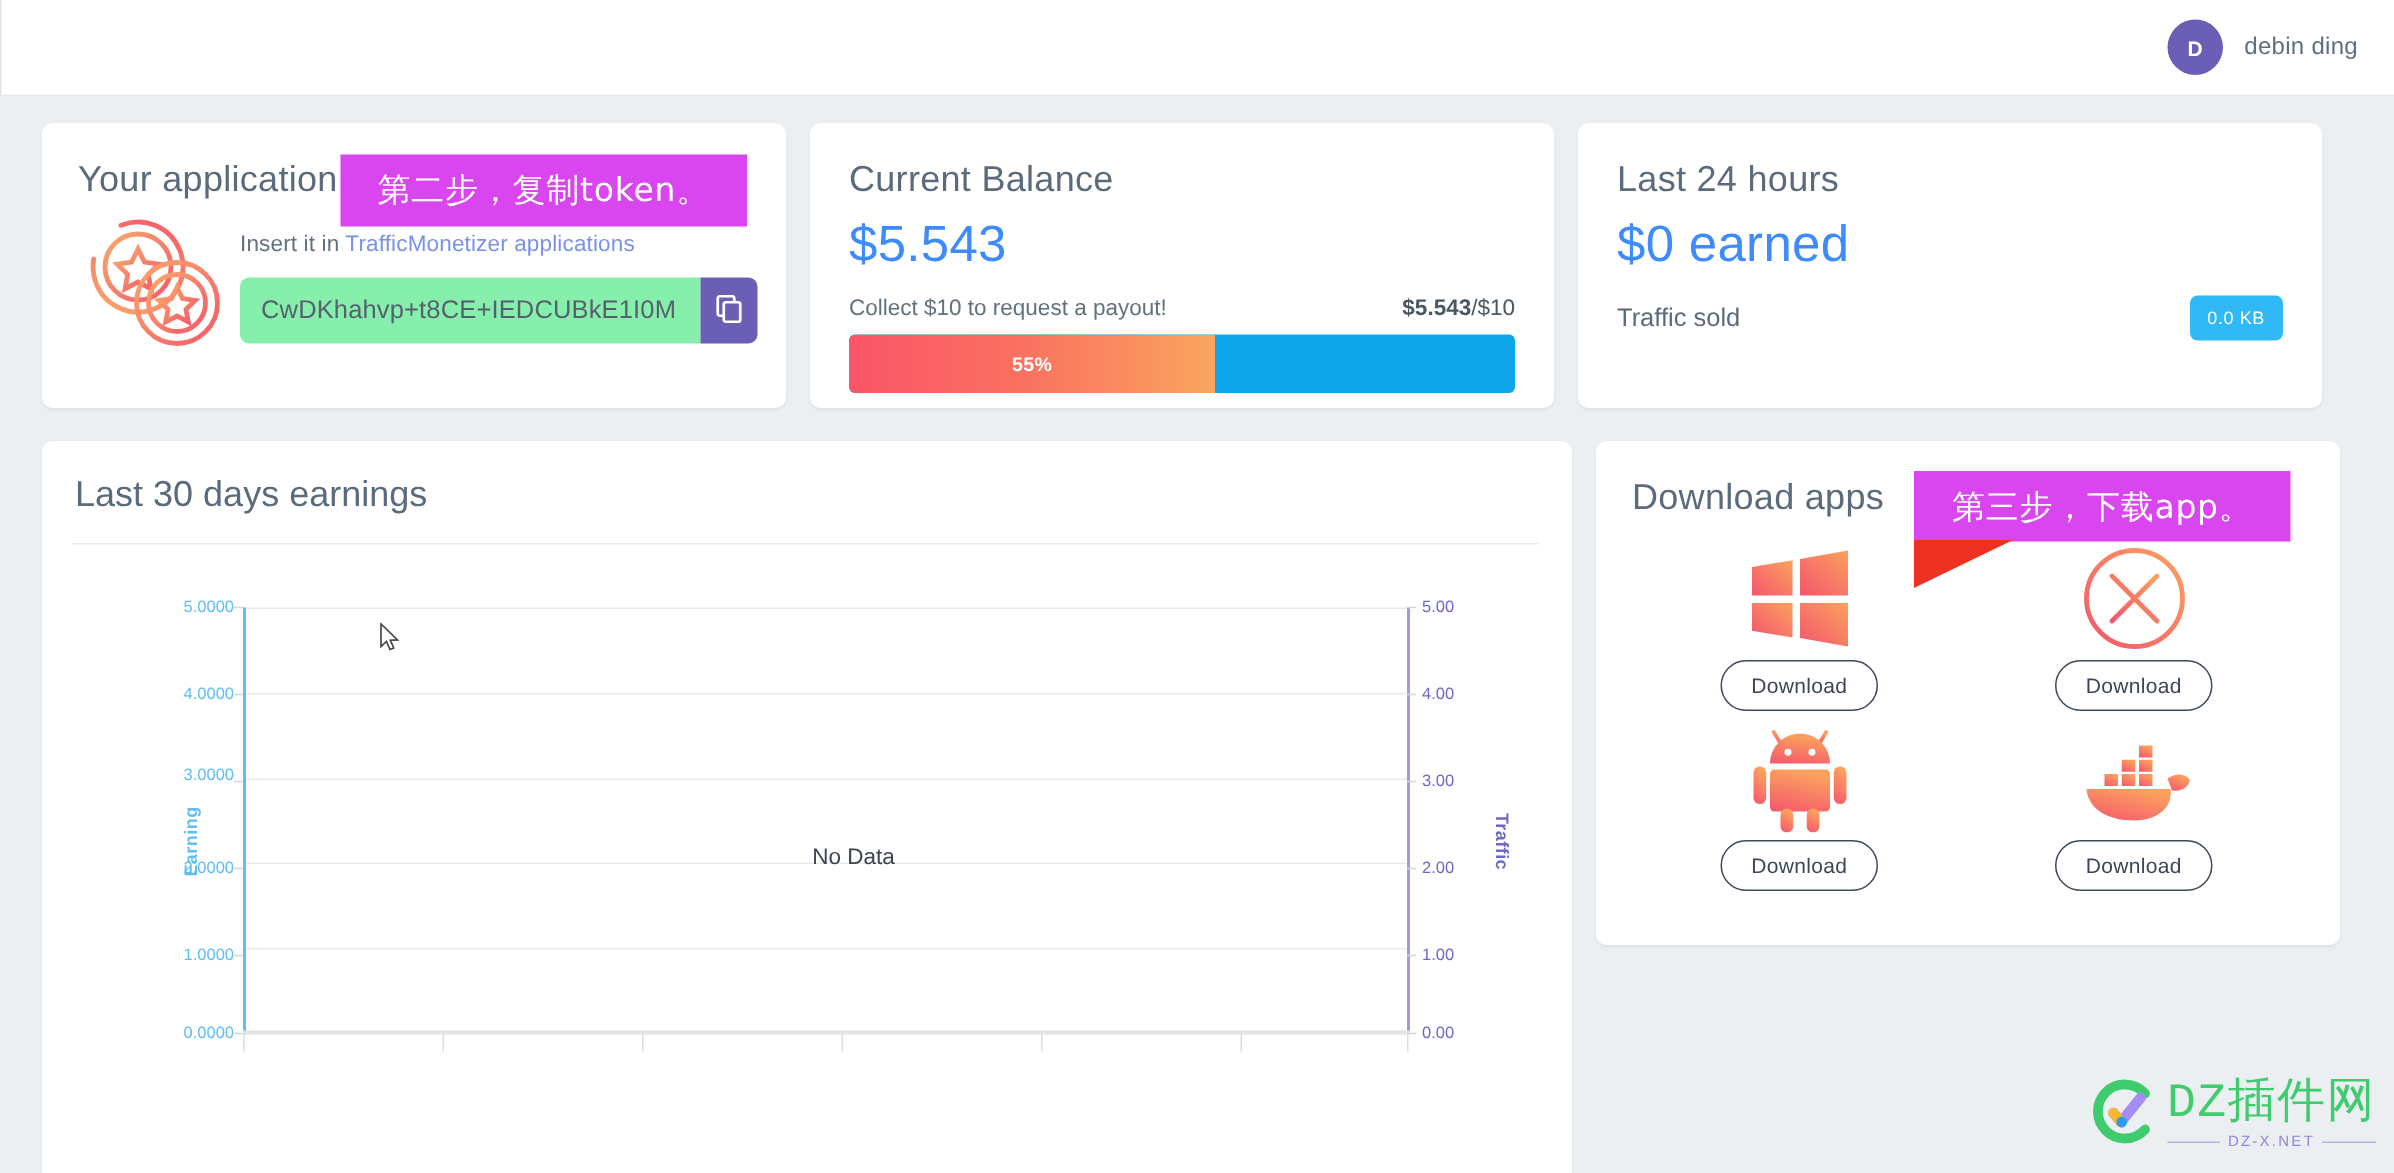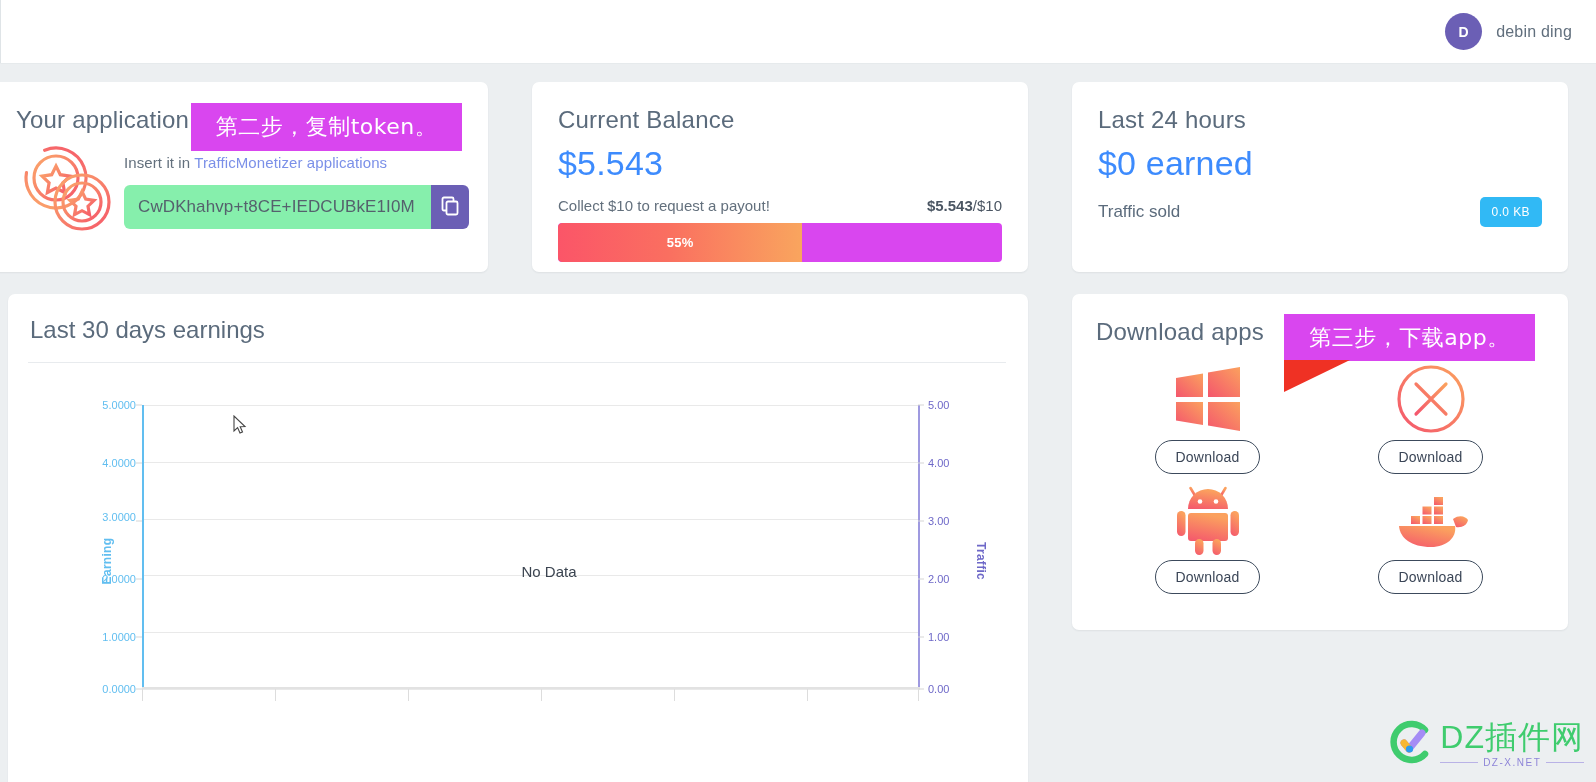--- a/index.html
+++ b/index.html
@@ -25,21 +25,21 @@
   .avatar {
     width: 37px; height: 37px; border-radius: 50%;
     background: #6b5fb5; color: #fff;
     display: flex; align-items: center; justify-content: center;
     font-size: 14px; font-weight: 600; letter-spacing: .4px;
   }
   .user-name { font-size: 16px; color: #616f7d; letter-spacing: .2px; }
 
   
   .content { padding: 18px 28px 0 28px; }
-  .row { display: flex; gap: 44px; justify-content: flex-end; }
+  .row { display: flex; gap: 16px; }
   .row + .row { margin-top: 22px; }
   .card {
     background: #fff; border-radius: 7px;
     box-shadow: 0 1px 2px rgba(30,45,60,.07);
   }
   .col-left  { width: 496px; flex: 0 0 496px; }
   .col-mid   { width: 496px; flex: 0 0 496px; }
   .col-right { width: 496px; flex: 0 0 496px; }
 
   .card-title {
@@ -97,21 +97,21 @@
     margin-top: 10px; letter-spacing: .2px;
   }
   .collect-row {
     display: flex; justify-content: space-between; align-items: baseline;
     margin-top: 14px;
   }
   .collect-text { font-size: 15px; color: #63707d; }
   .collect-amount { font-size: 15px; color: #4b5663; }
   .collect-amount b { font-weight: 700; }
   .progress-track {
-    margin-top: 9px; height: 39px; background: #d946ef; border-radius: 4px;
+    margin-top: 9px; height: 39px; background: #0ea5e9; border-radius: 4px;
     overflow: hidden;
   }
   .progress-fill {
     height: 100%; width: 55%;
     background: linear-gradient(90deg, #fb5568 0%, #fa6f60 45%, #f9a55e 100%);
     border-radius: 4px 0 0 4px;
     display: flex; align-items: center; justify-content: center;
     color: #fff; font-size: 13px; font-weight: 700; letter-spacing: .3px;
   }
 
@@ -197,21 +197,21 @@
   }
 
   
   .watermark {
     position: absolute; right: 12px; bottom: 14px;
     display: flex; align-items: center; gap: 7px;
   }
   .wm-text { display: flex; flex-direction: column; }
   .wm-main {
     font-size: 32px; color: #3fcc6e; line-height: 1;
-    font-family: Liberation Sans, sans-serif; letter-spacing: 1px;
+    font-family: Liberation Mono, monospace; letter-spacing: 1px;
   }
   .wm-sub {
     font-size: 10px; color: #8e85d8; letter-spacing: 1.5px;
     display: flex; align-items: center; gap: 5px; margin-top: 4px;
   }
   .wm-rule { flex: 1; height: 1px; background: #b9b2e6; min-width: 26px; }
 </style>
 </head>
 <body>
 

